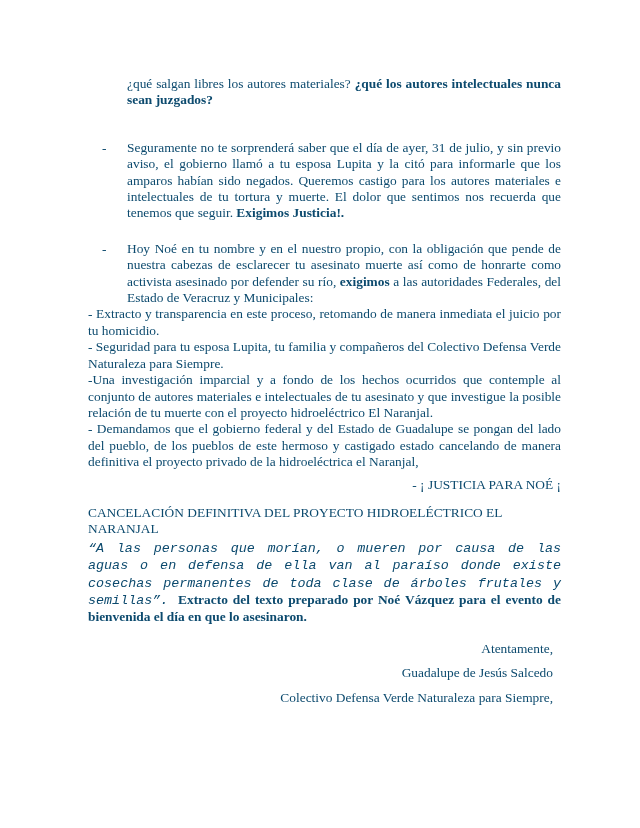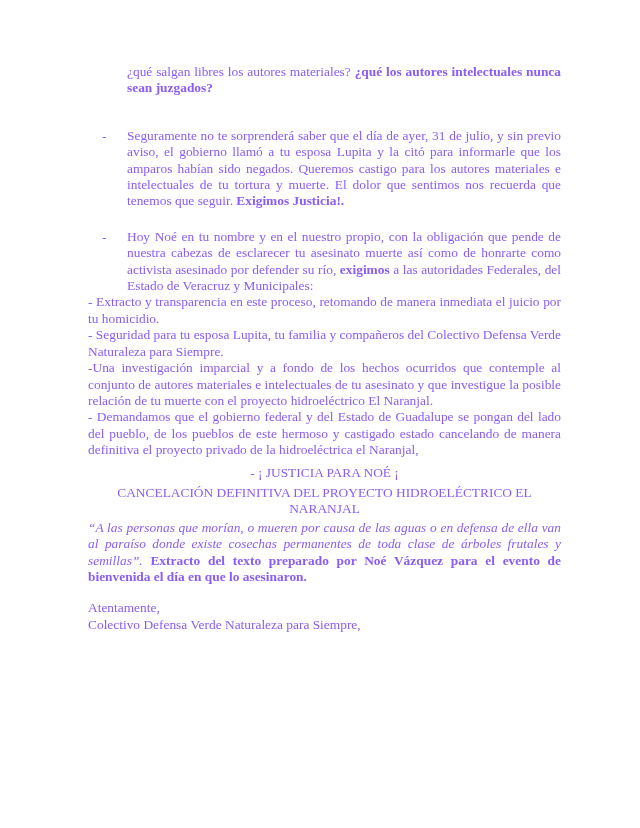--- a/index.html
+++ b/index.html
@@ -8,41 +8,41 @@
     position: relative;
     width: 640px;
     height: 828px;
     background: #ffffff;
     overflow: hidden;
     font-family: "Liberation Serif", serif;
   }
   .content {
     position: absolute;
     left: 88px;
-    top: 64px;
+    top: 76px;
     width: 473px;
     font-size: 13.4px;
     line-height: 16.4px;
-    color: #8b5cf6;
+    color: #0c4a6e;
     text-align: justify;
   }
   p { margin: 0; padding: 0; }
   .indent { margin-left: 39px; }
   .intro { margin-bottom: 31px; }
   .bullet { position: relative; padding-left: 39px; }
   .bullet .dash { position: absolute; left: 14px; top: 0; }
   .b1 { margin-bottom: 19px; }
   .bold { font-weight: bold; }
-  .italic { font-style: italic; }
-  .justice-line { margin-top: 6px; text-align: center; }
+  .italic { font-style: italic; font-family: Liberation Mono, monospace; }
+  .justice-line { margin-top: 6px; text-align: right; }
   .hope-line { text-align: left; }
-  .heading { margin-top: 4px; text-align: center; }
+  .heading { margin-top: 12px; text-align: left; }
   .quote { margin-top: 2px; }
   .signature { margin-top: 15px; text-align: left; }
-  .signature div { margin: 0; }
+  .signature div { margin: 8px; text-align: right; }
 </style>
 </head>
 <body>
 
 <div class="page">
   <div class="content">
 
     <p class="indent intro"><span>¿qué salgan libres los autores materiales? </span><span class="bold">¿qué los autores intelectuales nunca sean juzgados?</span></p>
 
     <p class="bullet b1"><span class="dash">-</span><span>Seguramente no te sorprenderá saber que el día de ayer, 31 de julio, y sin previo aviso, el gobierno llamó a tu esposa Lupita y la citó para informarle que los amparos habían sido negados. Queremos castigo para los autores materiales e intelectuales de tu tortura y muerte. El dolor que sentimos nos recuerda que tenemos que seguir. </span><span class="bold">Exigimos Justicia!.</span></p>
@@ -57,17 +57,18 @@
     </div>
 
     <p class="justice-line">- ¡ JUSTICIA PARA NOÉ ¡</p>
 
     <p class="heading">CANCELACIÓN DEFINITIVA DEL PROYECTO HIDROELÉCTRICO EL NARANJAL</p>
 
     <p class="quote"><span class="italic">“A las personas que morían, o mueren por causa de las aguas o en defensa de ella van al paraíso donde existe cosechas permanentes de toda clase de árboles frutales y semillas”. </span><span class="bold">Extracto del texto preparado por Noé Vázquez para el evento de bienvenida el día en que lo asesinaron.</span></p>
 
     <div class="signature">
       <div>Atentamente,</div>
+      <div>Guadalupe de Jesús Salcedo</div>
       <div>Colectivo Defensa Verde Naturaleza para Siempre,</div>
     </div>
 
   </div>
 </div>
 
 </body></html>

